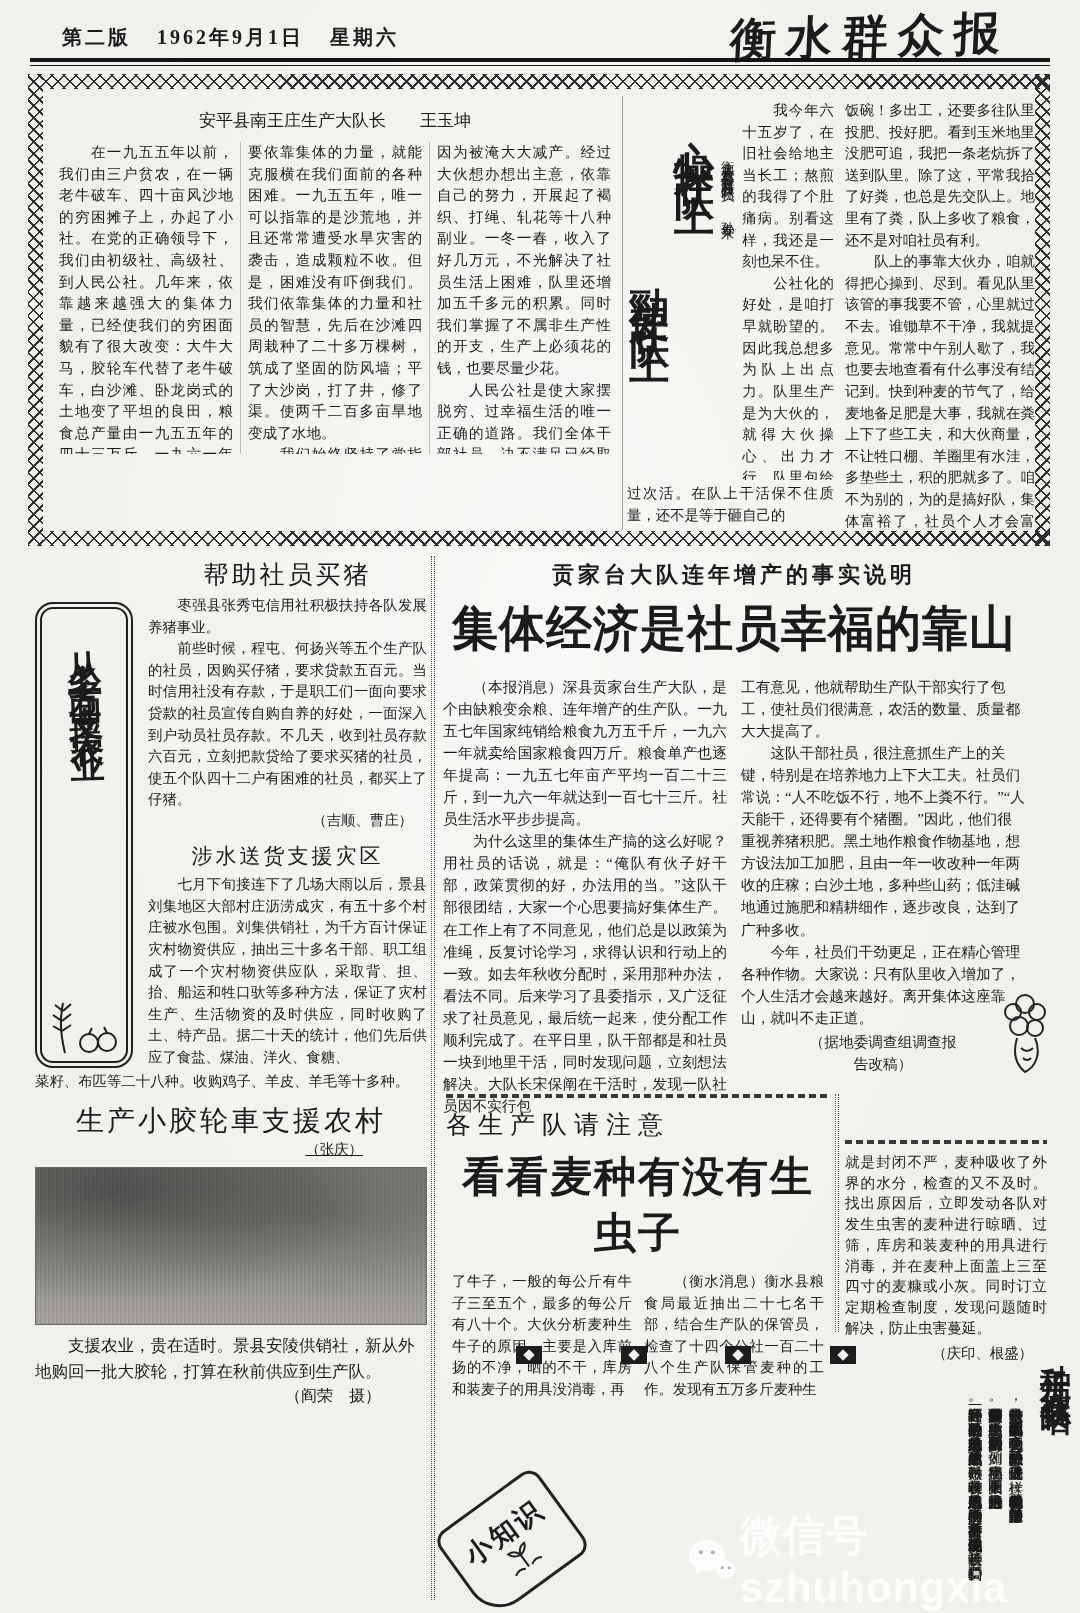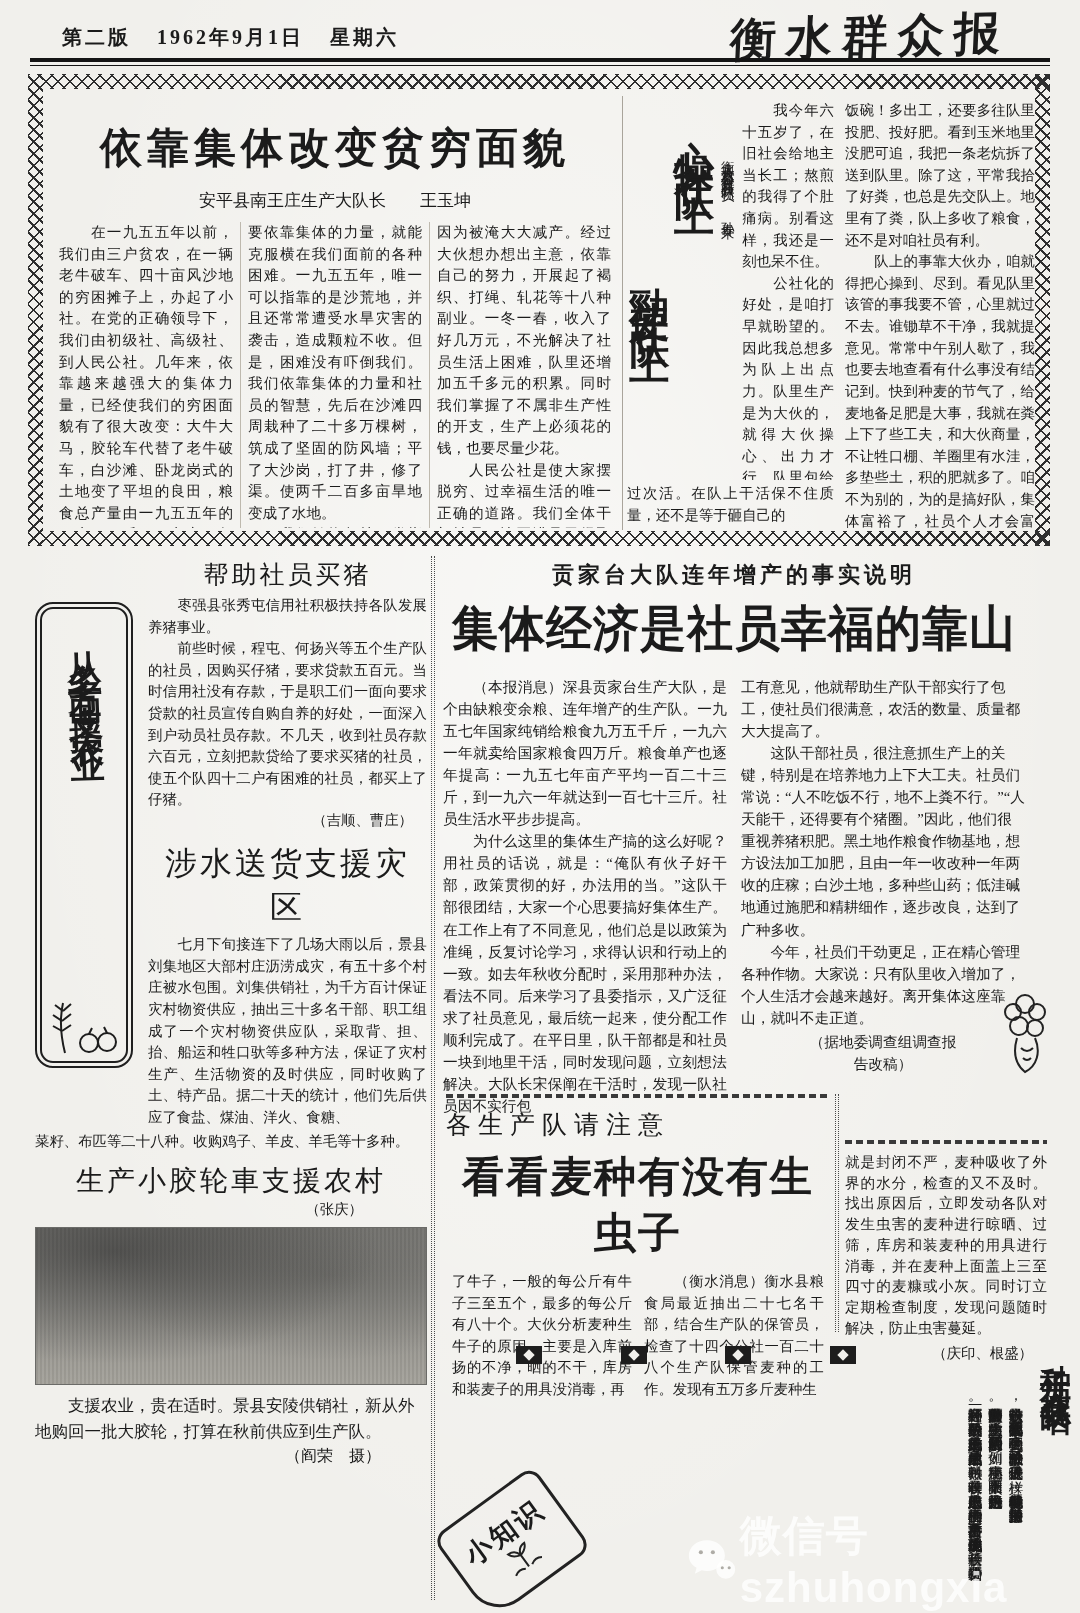--- a/index.html
+++ b/index.html
@@ -56,27 +56,27 @@
   
   .mid-left{left:35px;top:558px;width:392px;}
   .ml-row{display:flex;}
   .banner-wrap{width:104px;padding-top:44px;flex:none;}
   .banner-outer{border:2px solid #1f1f1f;border-radius:18px;padding:3px;width:88px;}
   .banner-inner{border:2px solid #1f1f1f;border-radius:13px;height:432px;display:flex;flex-direction:column;align-items:center;justify-content:space-between;padding:14px 0 6px;}
   .banner-text{writing-mode:vertical-rl;font-size:34px;font-weight:bold;letter-spacing:14px;transform:rotate(-2deg);}
   .ml-articles{flex:1;padding-left:9px;min-width:0;}
   .small-title{text-align:center;font-weight:400;letter-spacing:3px;}
   .pigs-title{font-size:25px;}
-  .flood-title{font-size:32px;margin-top:12px;}
+  .flood-title{font-size:21px;margin-top:12px;}
   .body-sm{font-size:14.4px;line-height:1.5;margin-top:4px;}
   .sig{text-align:right;font-size:14.4px;padding-right:14px;}
   .flood-cont{font-size:14.4px;line-height:1.5;margin-top:2px;}
   .carts-title{font-size:28px;margin-top:10px;}
   .carts-body{font-size:14.8px;line-height:1.5;margin-top:4px;}
-  .carts-sig{padding-right:64px;}
+  .carts-sig{padding-right:64px;text-decoration:underline;}
   .photo{margin-top:8px;height:156px;border:1px solid #6b6b68;
     background:
       radial-gradient(ellipse at 20% 15%, rgba(40,40,40,.55), rgba(0,0,0,0) 60%),
       radial-gradient(ellipse at 75% 30%, rgba(60,60,58,.35), rgba(0,0,0,0) 55%),
       repeating-linear-gradient(90deg, rgba(0,0,0,.05) 0 2px, rgba(255,255,255,.04) 2px 4px),
       linear-gradient(180deg,#7d7c78 0%,#8f8e89 45%,#9a9892 75%,#a4a29b 100%);
   }
   .photo-caption{font-size:16.5px;line-height:1.55;margin-top:8px;text-indent:2em;}
   .photo-credit{text-align:right;font-size:16px;padding-right:46px;margin-top:2px;}
 
@@ -130,21 +130,20 @@
   </div>
   <div class="abs masthead">衡水群众报</div>
   <div class="abs top-rule"></div>
 
   <div class="abs chain chain-top"></div>
   <div class="abs chain chain-bottom"></div>
   <div class="abs chain chain-left"></div>
   <div class="abs chain chain-right"></div>
 
   <div class="abs lead">
-    <div class="lead-title sans">依靠集体改变贫穷面貌</div>
     <div class="lead-byline">安平县南王庄生产大队长　　王玉坤</div>
     <div class="lead-cols">
       <div class="lead-col txt">　　在一九五五年以前，我们由三户贫农，在一辆老牛破车、四十亩风沙地的穷困摊子上，办起了小社。在党的正确领导下，我们由初级社、高级社、到人民公社。几年来，依靠越来越强大的集体力量，已经使我们的穷困面貌有了很大改变：大牛大马，胶轮车代替了老牛破车，白沙滩、卧龙岗式的土地变了平坦的良田，粮食总产量由一九五五年的四十三万斤，一九六一年达到七十四万斤。随着生产的发展，社员的生活越来越好。
 　　我们深深体会到，只</div>
       <div class="lead-col txt">要依靠集体的力量，就能克服横在我们面前的各种困难。一九五五年，唯一可以指靠的是沙荒地，并且还常常遭受水旱灾害的袭击，造成颗粒不收。但是，困难没有吓倒我们。我们依靠集体的力量和社员的智慧，先后在沙滩四周栽种了二十多万棵树，筑成了坚固的防风墙；平了大沙岗，打了井，修了渠。使两千二百多亩旱地变成了水地。
 　　我们始终坚持了党指示的勤俭办一切事业的方针。办社的第二年遇到了百年未有的大水灾，庄稼</div>
       <div class="lead-col txt">因为被淹大大减产。经过大伙想办想出主意，依靠自己的努力，开展起了褐织、打绳、轧花等十八种副业。一冬一春，收入了好几万元，不光解决了社员生活上困难，队里还增加五千多元的积累。同时我们掌握了不属非生产性的开支，生产上必须花的钱，也要尽量少花。
 　　人民公社是使大家摆脱穷、过幸福生活的唯一正确的道路。我们全体干部社员，决不满足已经取得的成绩。决心管好晚秋作物，做好后秋、种麦准备，争取更好的收成。</div>
     </div>
   </div>

